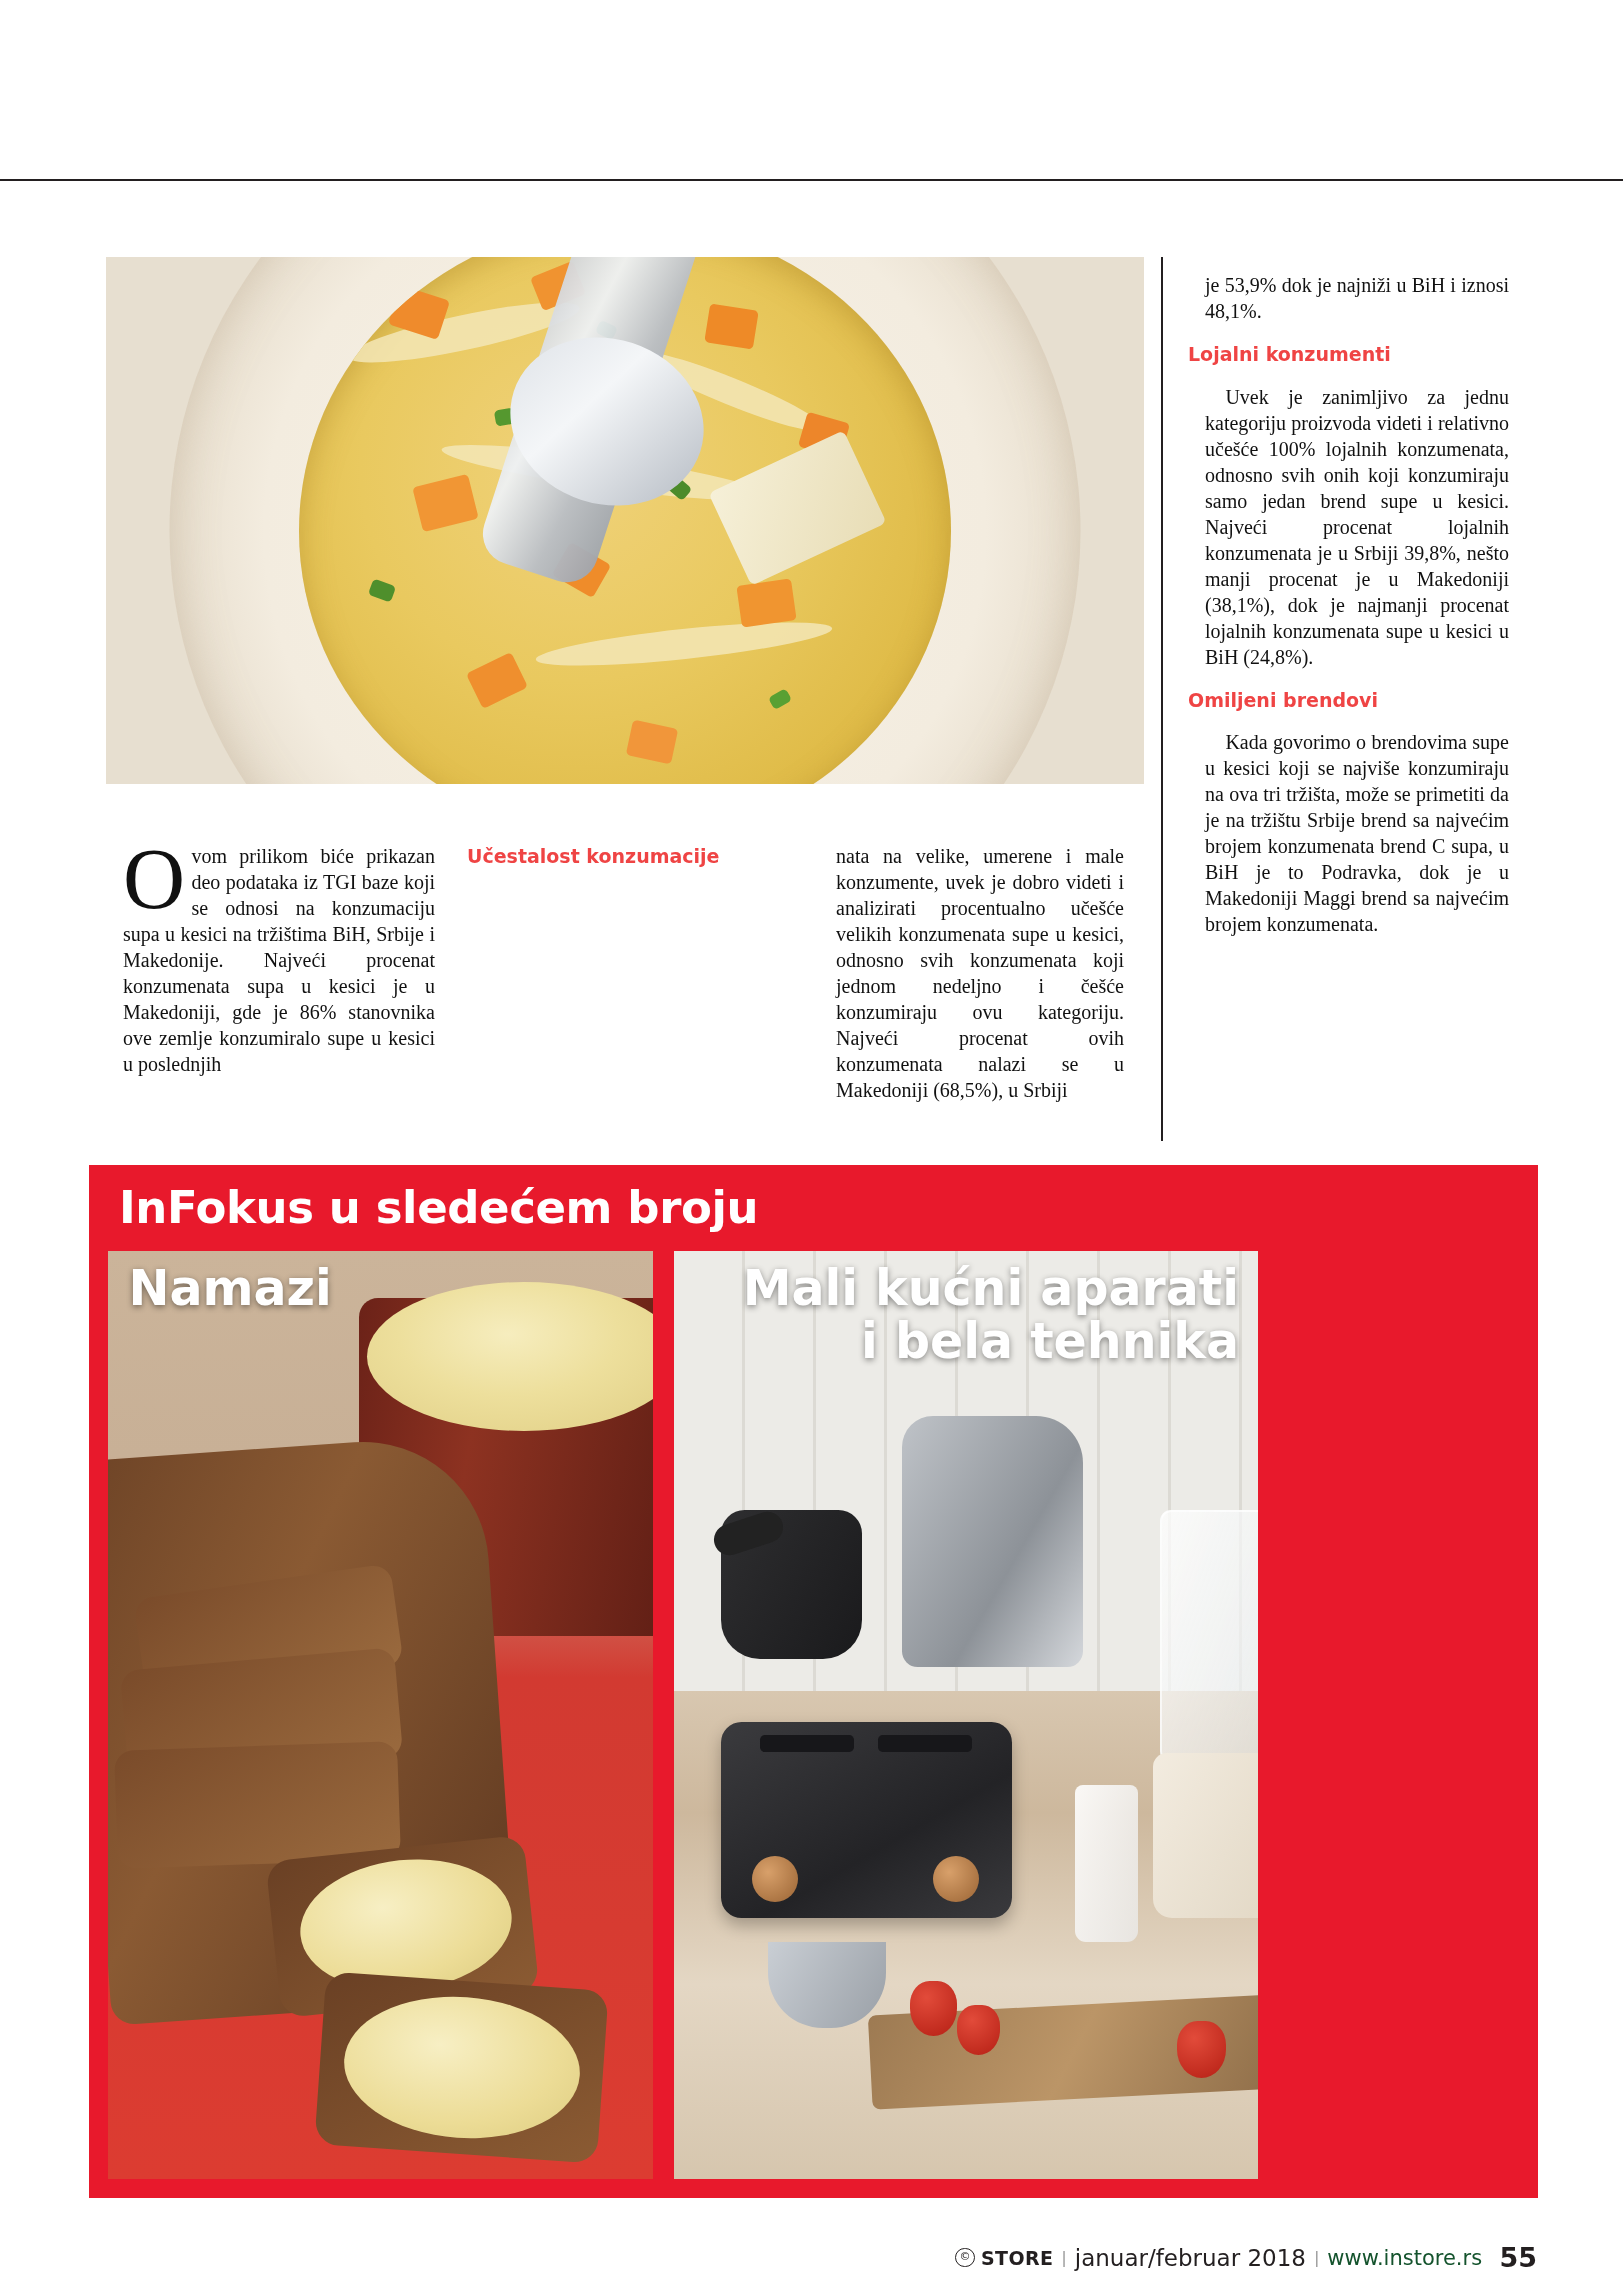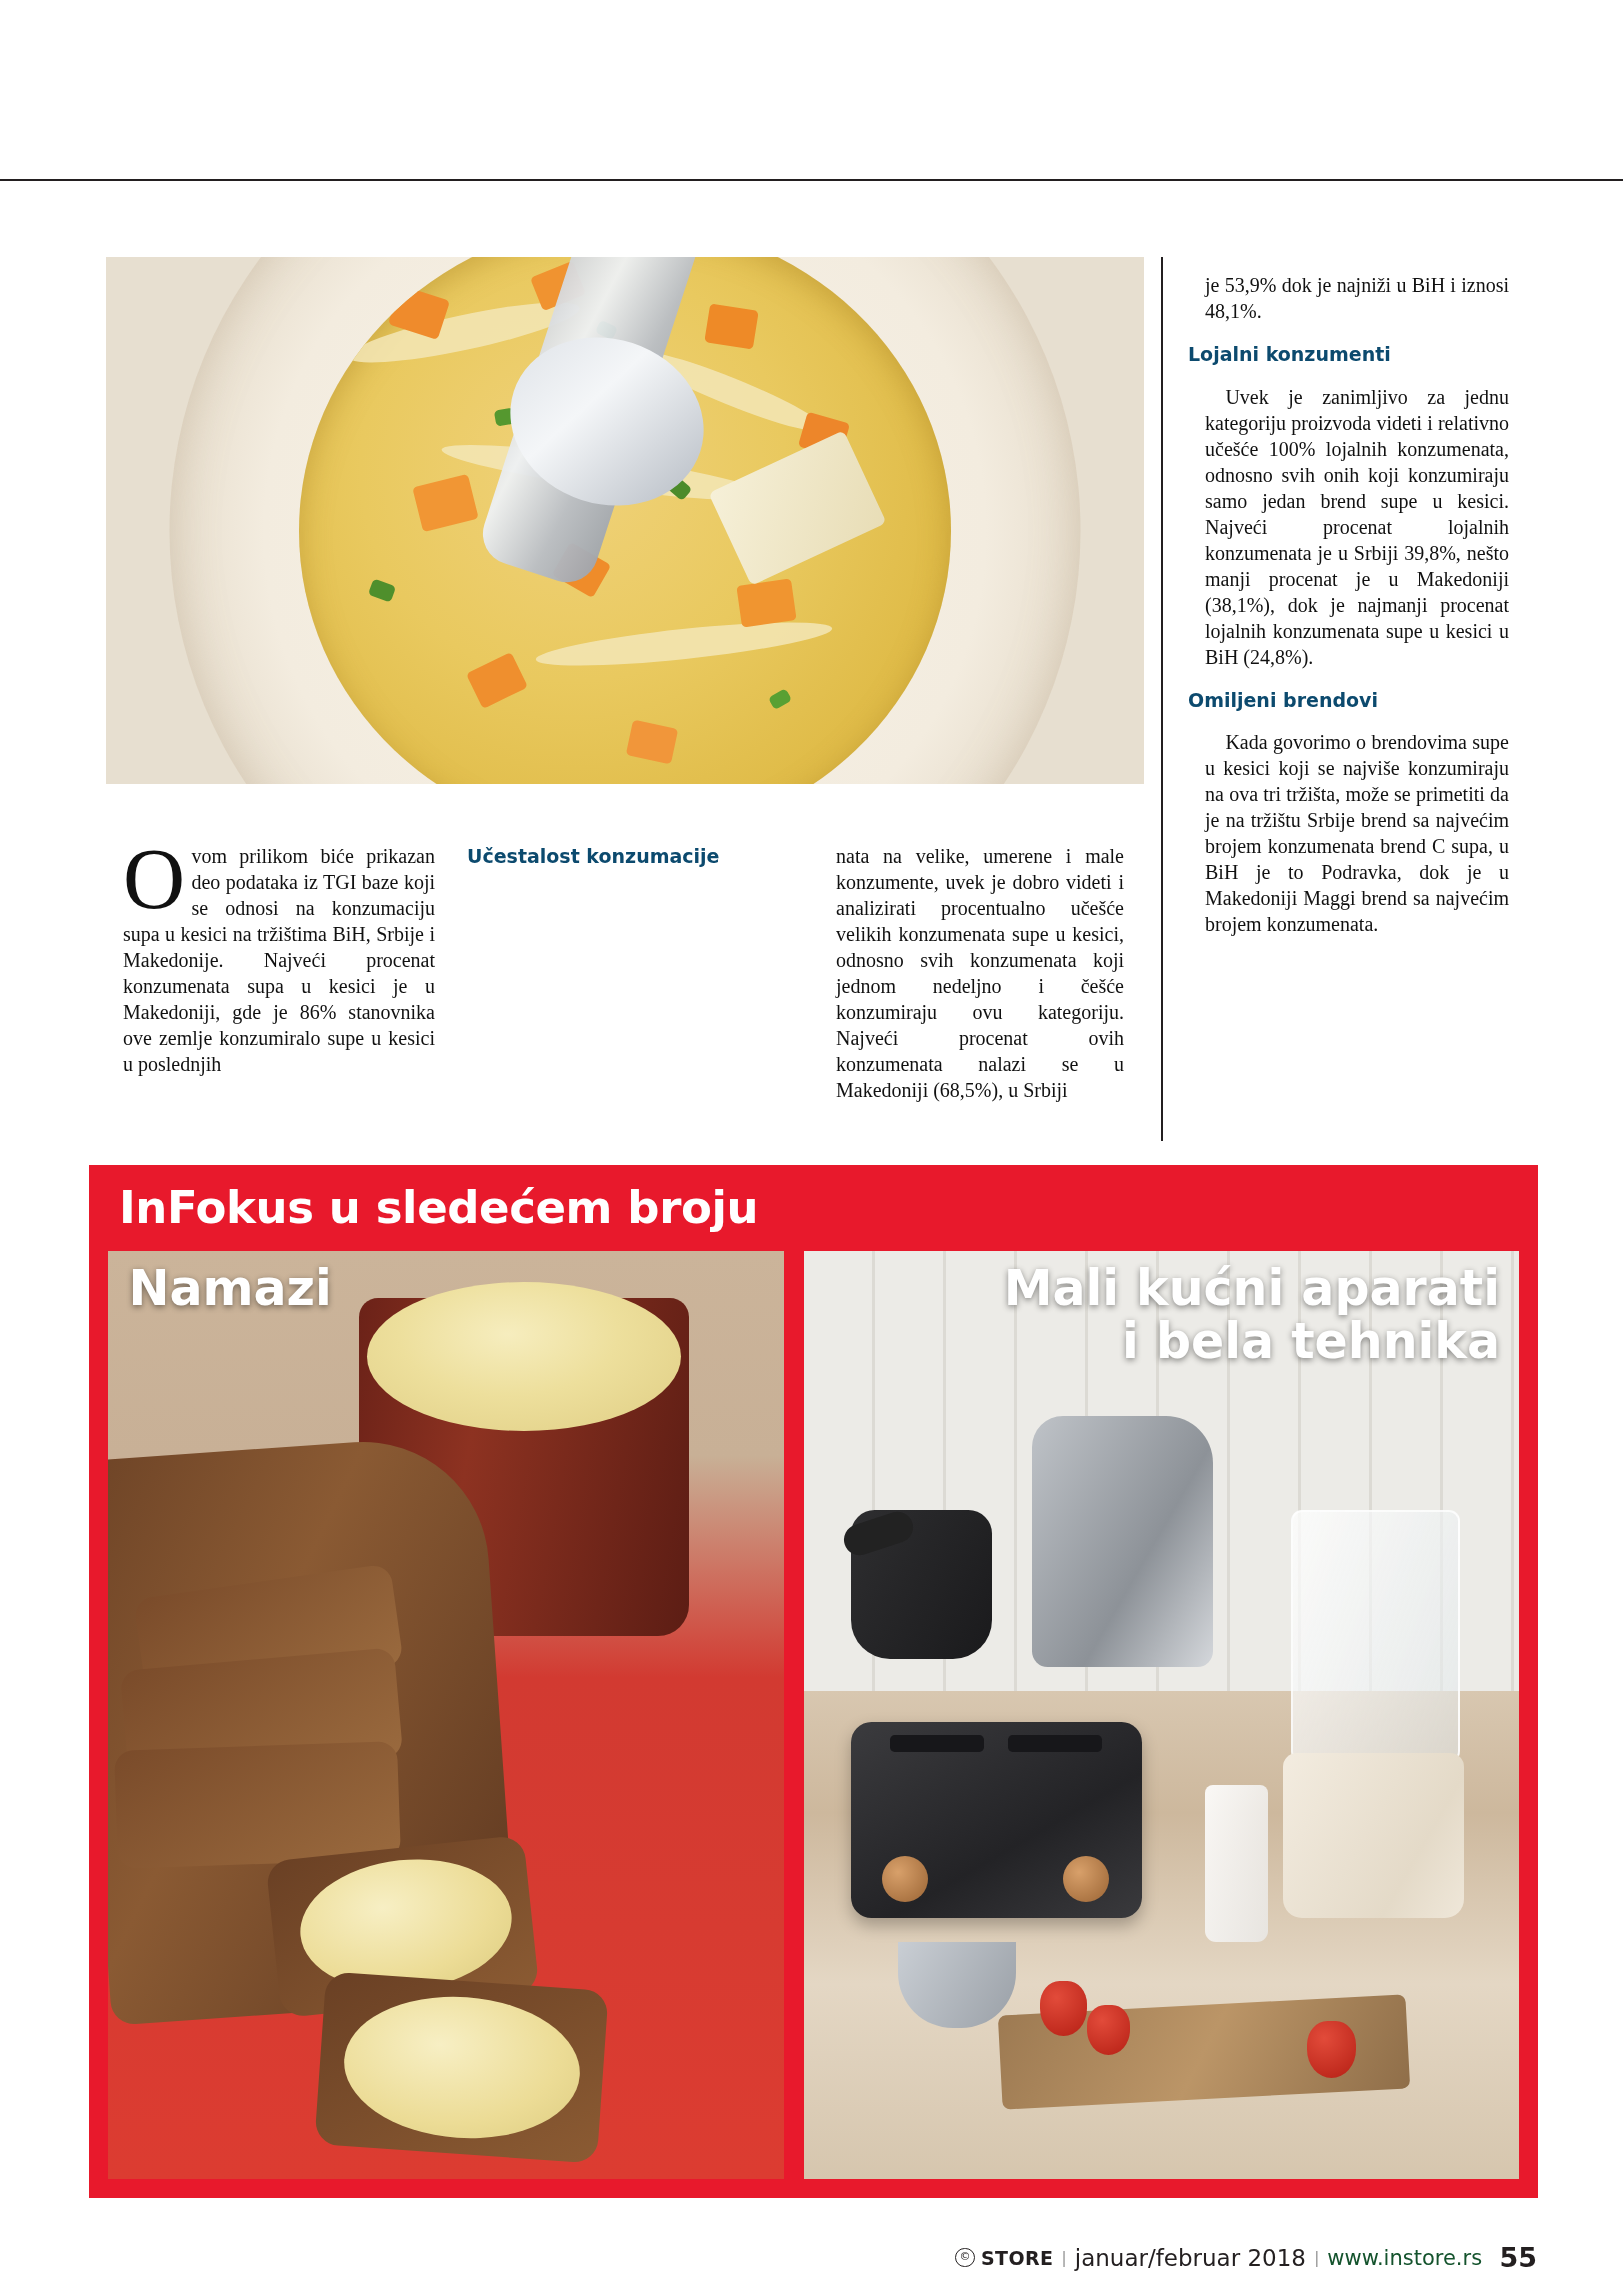--- a/index.html
+++ b/index.html
@@ -118,21 +118,21 @@
     hyphens: manual;
   }
   .col p {
     margin: 17px;
   }
   .subhead {
     font-family: "DejaVu Sans", sans-serif;
     font-weight: bold;
     font-size: 19px;
     line-height: 23.6px;
-    color: #0c4a6e;
+    color: #ef4444;
     margin: 19px 0 9.4px 0;
   }
   .dropcap-para {
     position: relative;
   }
   .dropcap {
     float: left;
     font-family: "Liberation Serif", serif;
     font-size: 86px;
     line-height: 66px;
@@ -161,21 +161,21 @@
     font-family: "DejaVu Sans", sans-serif;
     font-weight: bold;
     font-size: 45px;
     letter-spacing: -0.4px;
     color: #ffffff;
   }
   .promo-panels {
     position: absolute;
     left: 19px;
     top: 86px;
-    width: 1411px;
+    width: 1150px;
     height: 928px;
     display: flex;
     gap: 20.4px;
   }
   .panel {
     position: relative;
     flex: 1 1 0;
     overflow: hidden;
   }
   .panel-label {

